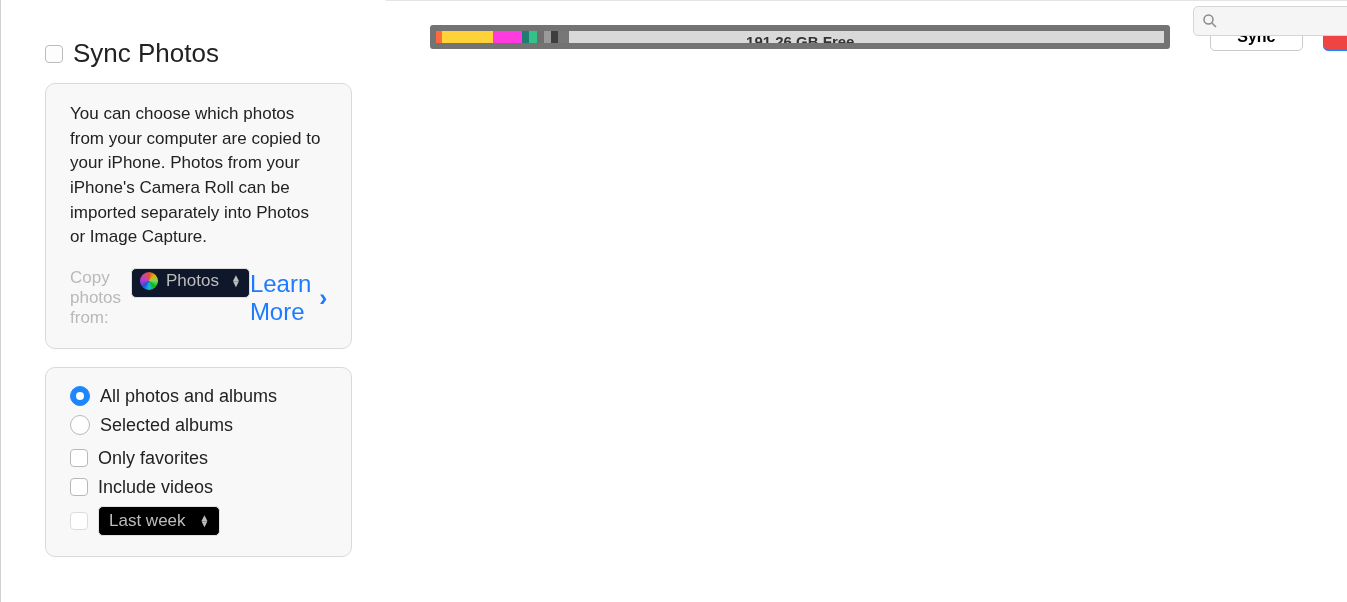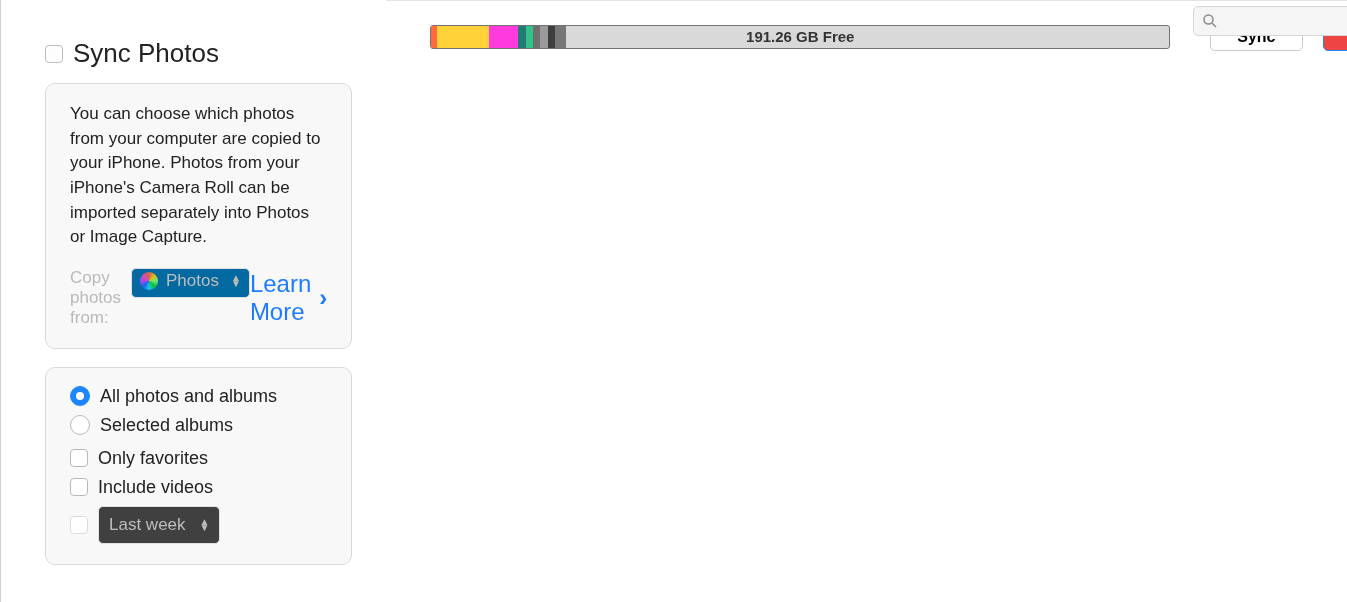--- a/index.html
+++ b/index.html
@@ -27,42 +27,42 @@
 
   .title-row { display:flex; align-items:center; gap:10px; margin-top:20px; margin-bottom:14px; }
   .title-check { width:18px; height:18px; border:1px solid #bcbcbc; border-radius:4px; background:#fdfdfd; }
   .title { font-size:26px; font-weight:500; color:#222; }
 
   .panel { border:1px solid #d9d9d9; background:#f8f8f8; border-radius:10px; padding:18px 24px 20px 24px; margin-bottom:18px; }
   .desc { font-size:17px; line-height:1.45; color:#222; margin-bottom:18px; }
   .copy-row { display:flex; align-items:center; justify-content:space-between; }
   .copy-left { display:flex; gap:10px; }
   .copy-label { color:#b9b9b9; font-size:17px; }
-  .select-pill { display:flex; align-items:center; gap:8px; border:1px solid #dedede; background:#0369a1; border-radius:5px; padding:4px 8px 8px 8px; height:30px; }
+  .select-pill { display:flex; align-items:center; gap:8px; border:1px solid #dedede; background:#0f172a; border-radius:5px; padding:4px 8px 8px 8px; height:30px; }
   .photos-icon { width:18px; height:18px; border-radius:50%; background: conic-gradient(#ff5e3a,#ffcd02,#87fc70,#0bd318,#1ad6fd,#1d62f0,#c644fc,#ef4db6,#ff5e3a); opacity:0.85; }
   .select-text { color:#bdbdbd; font-size:17px; }
   .stepper { display:flex; flex-direction:column; line-height:6px; color:#bdbdbd; font-size:10px; margin-left:4px; }
   .learn { color:#1d7bff; font-size:24px; display:flex; align-items:center; gap:8px; cursor:pointer; }
   .learn-chevron { color:#1d7bff; font-weight:600; }
 
   .radio-row, .check-row { display:flex; align-items:center; gap:10px; font-size:18px; margin-bottom:8px; }
   .radio { width:20px; height:20px; border-radius:50%; border:1px solid #b8b8b8; background:#fff; display:flex; align-items:center; justify-content:center; }
   .radio.checked { border-color:#1d86ff; background:#1d86ff; }
   .radio.checked .dot { width:8px; height:8px; border-radius:50%; background:#fff; }
   .checkbox { width:18px; height:18px; border:1px solid #b8b8b8; border-radius:4px; background:#fff; }
   .disabled-row { color:#bdbdbd; }
   .disabled-row .checkbox { border-color:#dcdcdc; }
   .options-group { margin-top:12px; }
   .auto-row { display:flex; align-items:center; gap:10px; margin-top:4px; }
-  .auto-select { display:flex; align-items:center; gap:10px; border:1px solid #e2e2e2; background:#404040; border-radius:5px; padding:12px 10px; height:38px; }
+  .auto-select { display:flex; align-items:center; gap:10px; border:1px solid #e2e2e2; background:#000000; border-radius:5px; padding:12px 10px; height:30px; }
   .auto-select .select-text { color:#bdbdbd; }
 
   
   .footer { border-top:1px solid #e4e4e4; height:72px; display:flex; align-items:center; padding:0 34px 0 44px; gap:20px; background:#fff; }
-  .storage { flex:0 0 740px; height:24px; border:1px solid #737373; border-radius:3px; display:flex; overflow:hidden; position:relative; background:#d9d9d9; }
+  .storage { flex:0 0 740px; height:24px; border:6px solid #737373; border-radius:3px; display:flex; overflow:hidden; position:relative; background:#d9d9d9; }
   .seg { height:100%; }
   .storage-label { position:absolute; left:0; right:0; text-align:center; font-size:15px; font-weight:600; color:#333; line-height:22px; }
   .btn { height:28px; border:1px solid #c9c9c9; border-radius:5px; background:#fff; font-size:16px; padding:0 26px; cursor:pointer;font-weight:bold; }
   .btn.primary { background:#ef4444; border-color:#1d86ff; color:#fff; }
   .footer-spacer { flex:1; }
 </style>
 </head>
 <body>
 
 <div class="sidebar">

